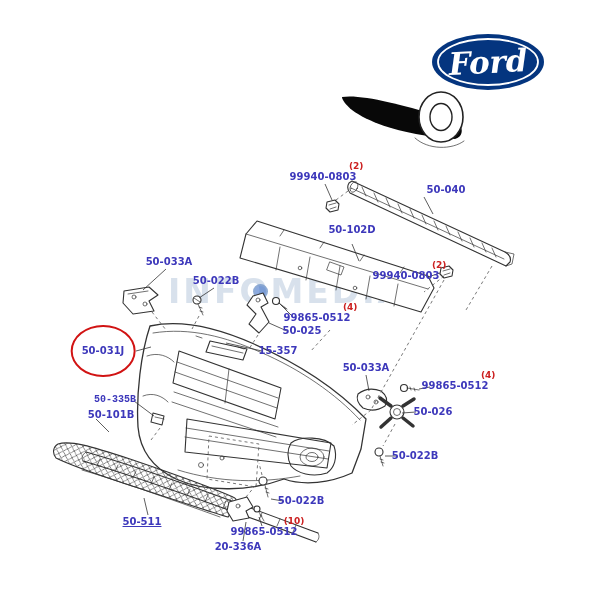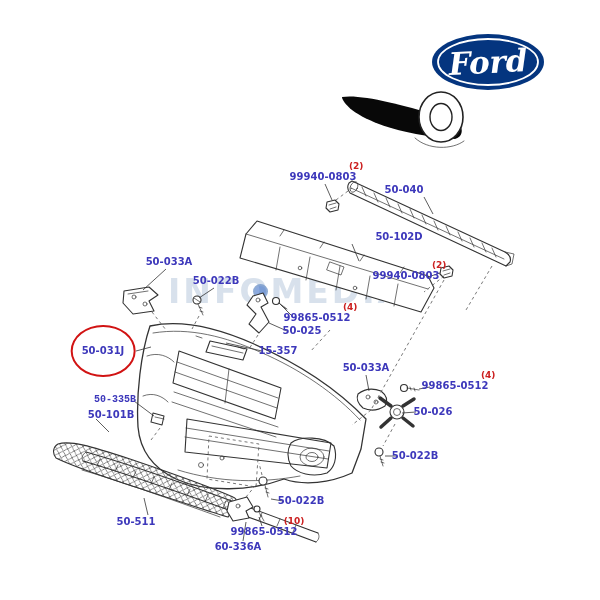--- a/index.html
+++ b/index.html
@@ -219,34 +219,34 @@
   <div id="logo">
     <svg width="116" height="60" viewBox="0 0 116 60">
       <ellipse class="oval-bg" cx="58" cy="30" rx="56" ry="28"></ellipse>
       <ellipse class="oval-ring" cx="58" cy="30" rx="50" ry="23"></ellipse>
       <text x="58" y="41" text-anchor="middle" transform="rotate(-3 58 30)">Ford</text>
     </svg>
   </div>
 
   <div id="labels">
       <div class="part-label" style="left: 323px; top: 177px;"><span>99940-0803</span><span class="count">(2)</span></div>
-      <div class="part-label" style="left: 404px; top: 190px;"><span>50-040</span></div>
-      <div class="part-label" style="left: 352px; top: 237px; margin-left: 47px;"><span>50-102D</span></div>
+      <div class="part-label" style="left: 446px; top: 190px;"><span>50-040</span></div>
+      <div class="part-label" style="left: 352px; top: 230px;"><span>50-102D</span></div>
       <div class="part-label" style="left: 406px; top: 276px;"><span>99940-0803</span><span class="count">(2)</span></div>
       <div class="part-label" style="left: 169px; top: 262px;"><span>50-033A</span></div>
       <div class="part-label" style="left: 216px; top: 281px;"><span>50-022B</span></div>
       <div class="part-label" style="left: 317px; top: 318px;"><span>99865-0512</span><span class="count">(4)</span></div>
       <div class="part-label" style="left: 302px; top: 331px;"><span>50-025</span></div>
       <div class="part-label" style="left: 278px; top: 351px;"><span>15-357</span></div>
       <div class="part-label highlighted" style="left: 103px; top: 351px;"><span>50-031J</span></div>
       <div class="part-label" style="left: 366px; top: 368px;"><span>50-033A</span></div>
       <div class="part-label" style="left: 455px; top: 386px;"><span>99865-0512</span><span class="count">(4)</span></div>
       <div class="part-label" style="left: 433px; top: 412px;"><span>50-026</span></div>
       <div class="part-label" style="left: 115px; top: 400px; font-family: Liberation Mono, monospace;"><span>50-335B</span></div>
       <div class="part-label" style="left: 75px; top: 415px; margin-left: 36px;"><span>50-101B</span></div>
       <div class="part-label" style="left: 415px; top: 456px;"><span>50-022B</span></div>
       <div class="part-label" style="left: 301px; top: 501px;"><span>50-022B</span></div>
-      <div class="part-label" style="left: 136px; top: 522px;"><span>50-511</span></div>
+      <div class="part-label" style="left: 142px; top: 522px; text-decoration: underline;"><span>50-511</span></div>
       <div class="part-label" style="left: 264px; top: 532px;"><span>99865-0512</span><span class="count">(10)</span></div>
-      <div class="part-label" style="left: 238px; top: 547px;"><span>60-336A</span></div>
+      <div class="part-label" style="left: 238px; top: 547px;"><span>20-336A</span></div>
     </div>
 
 </div>
 
 </body></html>

